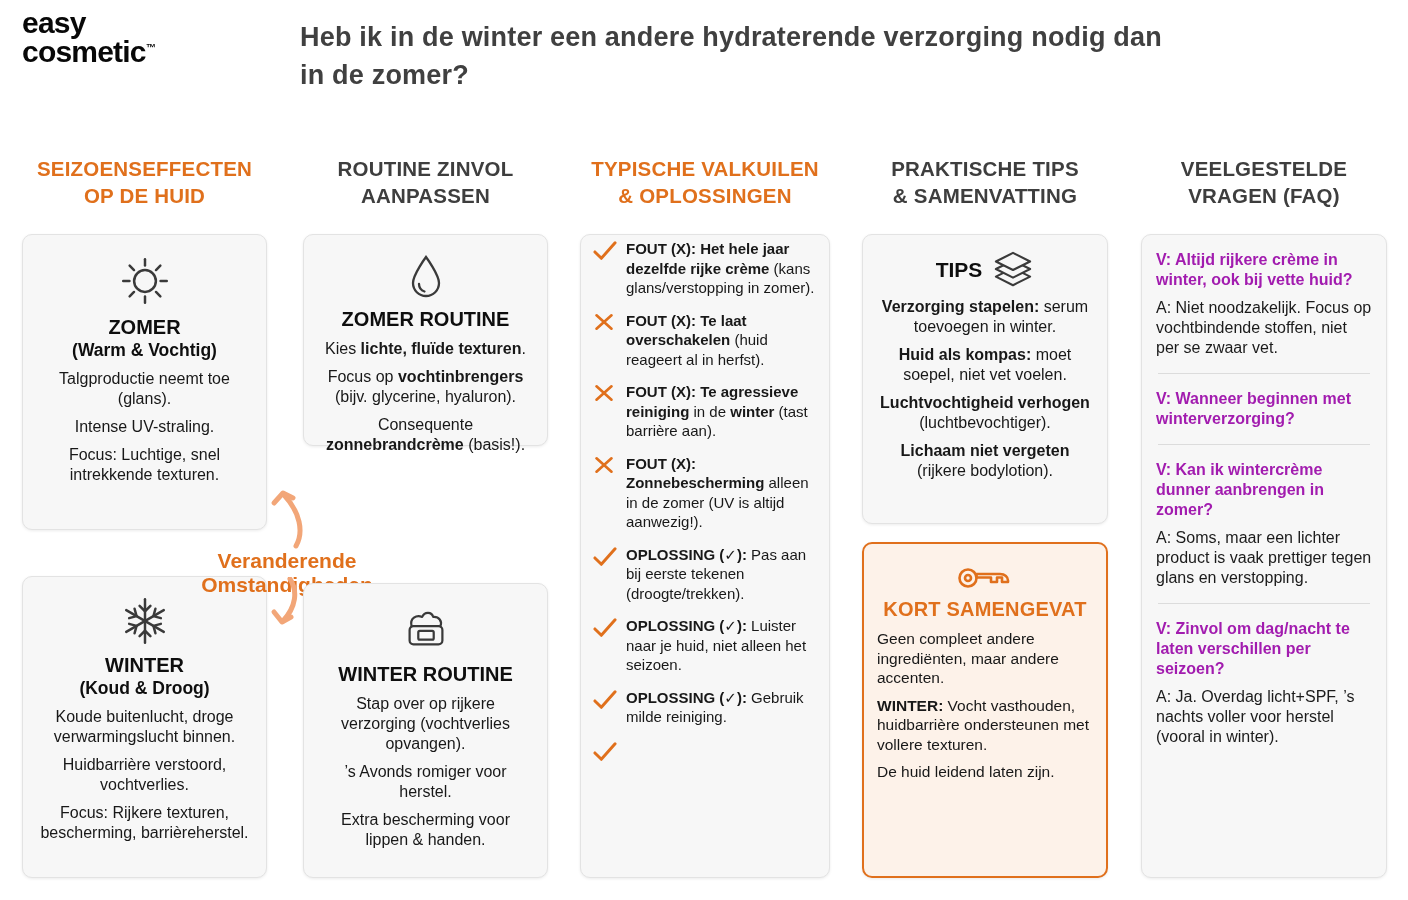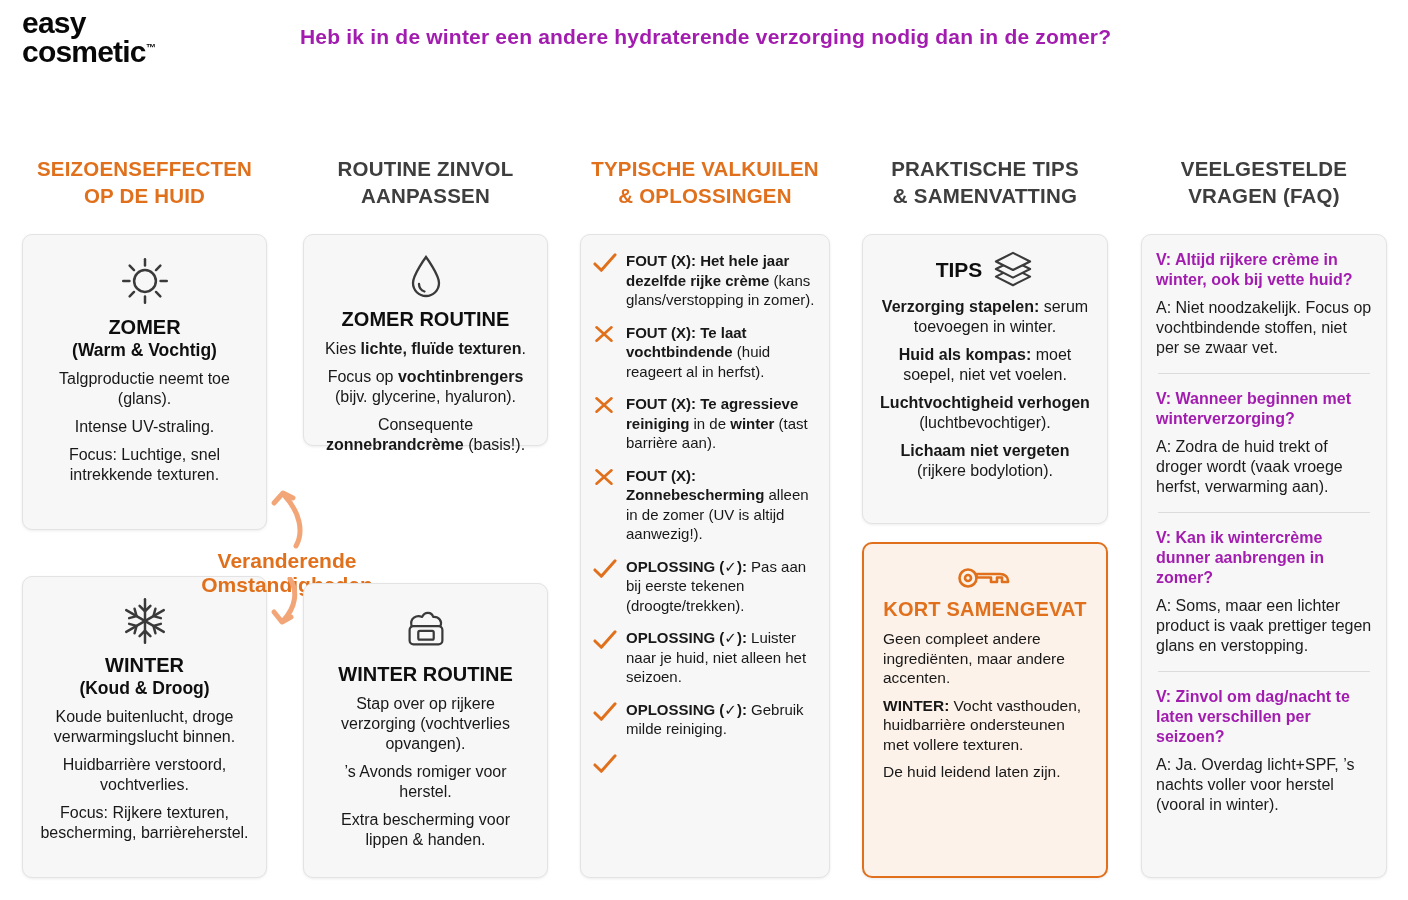--- a/index.html
+++ b/index.html
@@ -6,44 +6,44 @@
   body{
     width:1408px;height:900px;position:relative;overflow:hidden;
     font-family:"Liberation Sans","DejaVu Sans",sans-serif;
     color:#1b1b1b;
   }
   
   #logo{position:absolute;left:22px;top:10px;font-weight:800;font-size:30px;
         line-height:25px;letter-spacing:-0.8px;color:#080808;}
   #logo .tm{font-size:10px;font-weight:700;vertical-align:super;letter-spacing:0;}
   #page-title{position:absolute;left:300px;top:18px;width:880px;margin:0;
-        font-size:21px;line-height:38px;font-weight:700;color:#a21caf;letter-spacing:0.2px;}
+        font-size:27px;line-height:38px;font-weight:700;color:#404040;letter-spacing:0.2px;}
   
   .col{position:absolute;top:155px;}
   #col1{left:22px;width:245px;}
   #col2{left:303px;width:245px;}
   #col3{left:580px;width:250px;}
   #col4{left:862px;width:246px;}
   #col5{left:1141px;width:246px;}
   .col-header{margin:0;text-align:center;font-size:20.5px;line-height:27px;
         font-weight:700;color:#3e3e3e;white-space:pre-line;letter-spacing:0.2px;}
   .col-header.accent{color:#e0701c;}
   
   .card{position:absolute;left:0;right:0;box-sizing:border-box;
         background:#f7f7f7;border:1px solid #e3e3e3;border-radius:10px;
         box-shadow:0 1px 3px rgba(0,0,0,0.08);padding:12px 16px;}
   .card.center{text-align:center;}
   #col1 .card.a{top:79px;height:296px;}
   #col1 .card.b{top:421px;height:302px;}
   #col2 .card.a{top:79px;height:212px;}
   #col2 .card.b{top:428px;height:295px;}
-  #col3 .card.tall{top:79px;height:644px;padding:16px 12px;}
+  #col3 .card.tall{top:79px;height:644px;padding:4px 12px;}
   #col4 .card.a{top:79px;height:290px;}
   #col4 .card.b{top:387px;height:336px;background:#fdf2e9;border:2px solid #e0701c;
-        text-align:center;padding:12px 19px;}
+        text-align:center;padding:12px 13px;}
   #col5 .card.tall{top:79px;height:644px;padding:15px 14px;}
   .icon-wrap{display:flex;justify-content:center;margin:6px 0 2px;}
   .card-title{font-size:20px;font-weight:700;color:#0e0e0e;margin-top:6px;line-height:24px;}
   .card-subtitle{font-size:17.5px;font-weight:700;color:#0e0e0e;line-height:22px;}
   .para{margin:8px 0;font-size:16px;line-height:20px;color:#181818;}
   .para b{font-weight:700;margin-top:8px;}
   
   .pitfall{display:flex;gap:9px;margin:0 0 13px 0;}
   .pitfall .mark{flex:none;width:24px;padding-top:1px;}
   .pitfall .ptext{font-size:15px;line-height:19.5px;text-align:left;color:#181818;}
@@ -191,21 +191,21 @@
 </span>
           <div class="ptext"><b>FOUT (X): Het hele jaar dezelfde rijke crème</b><span> (kans glans/verstopping in zomer).</span></div>
         </div>
         <div class="pitfall">
           <span class="mark">
   <svg width="22" height="20" viewBox="0 0 26 24" fill="none" stroke="#e0701c" stroke-width="3.2" stroke-linecap="round">
     <path d="M4 4 L22 20"></path>
               <path d="M22 4 L4 20"></path>
   </svg>
 </span>
-          <div class="ptext"><b>FOUT (X): Te laat vochtbindende</b><span> (huid reageert al in herfst).</span></div>
+          <div class="ptext"><b>FOUT (X): Te laat overschakelen</b><span> (huid reageert al in herfst).</span></div>
         </div>
         <div class="pitfall">
           <span class="mark">
   <svg width="22" height="20" viewBox="0 0 26 24" fill="none" stroke="#e0701c" stroke-width="3.2" stroke-linecap="round">
     <path d="M4 4 L22 20"></path>
               <path d="M22 4 L4 20"></path>
   </svg>
 </span>
           <div class="ptext"><b>FOUT (X): Te agressieve reiniging</b><span> in de </span><b>winter</b><span> (tast barrière aan).</span></div>
         </div>
@@ -296,21 +296,20 @@
 VRAGEN (FAQ)</h2>
   <div class="card tall">
     <div>
         <div>
           <p class="faq-q">V: Altijd rijkere crème in winter, ook bij vette huid?</p>
           <p class="faq-a">A: Niet noodzakelijk. Focus op vochtbindende stoffen, niet per se zwaar vet.</p>
         </div>
         <hr class="faq-divider">
         <div>
           <p class="faq-q">V: Wanneer beginnen met winterverzorging?</p>
-          <p class="faq-a">A: Zodra de huid trekt of droger wordt (vaak vroege herfst, verwarming aan).</p>
         </div>
         <hr class="faq-divider">
         <div>
           <p class="faq-q">V: Kan ik wintercrème dunner aanbrengen in zomer?</p>
           <p class="faq-a">A: Soms, maar een lichter product is vaak prettiger tegen glans en verstopping.</p>
         </div>
         <hr class="faq-divider">
         <div>
           <p class="faq-q">V: Zinvol om dag/nacht te laten verschillen per seizoen?</p>
           <p class="faq-a">A: Ja. Overdag licht+SPF, ’s nachts voller voor herstel (vooral in winter).</p>

